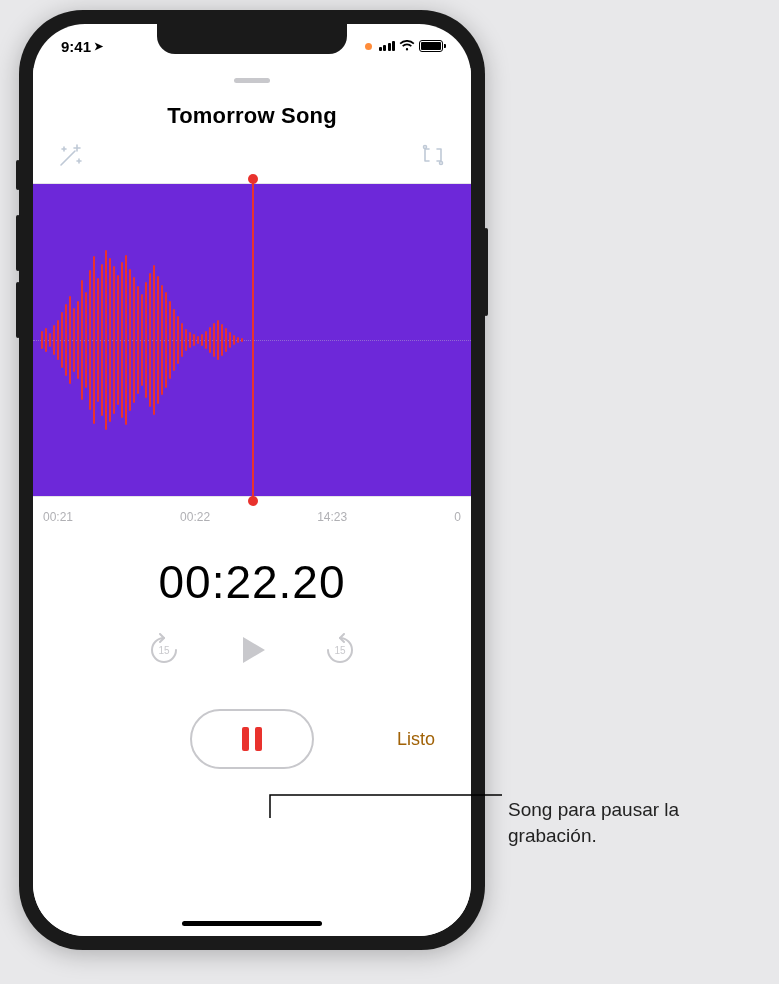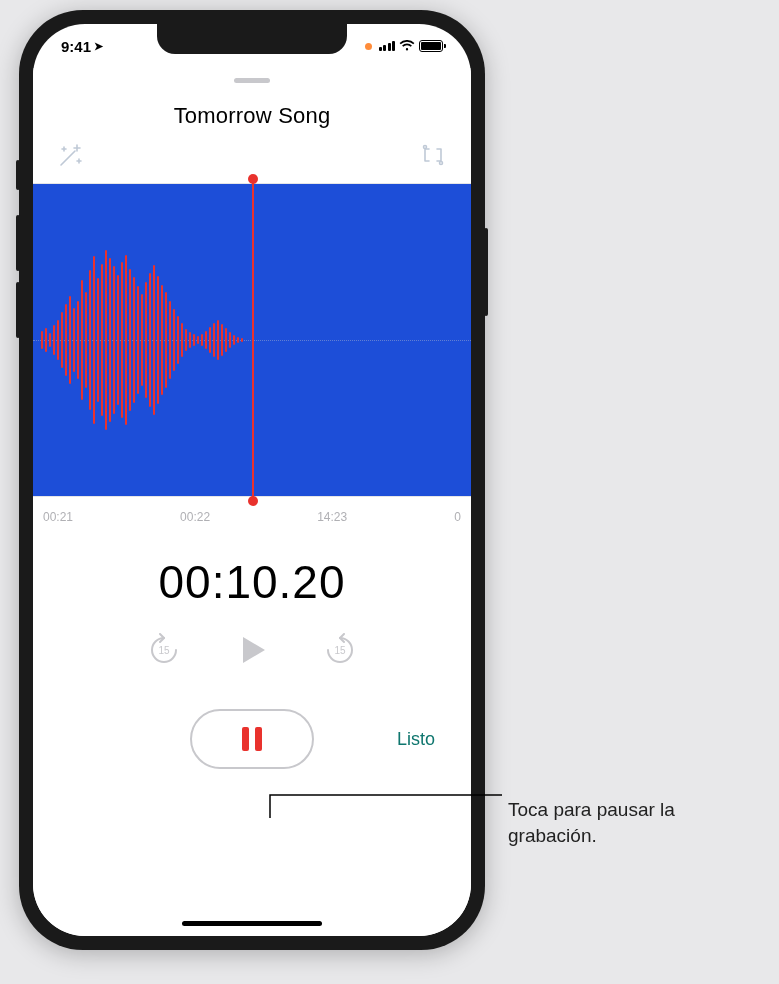--- a/index.html
+++ b/index.html
@@ -63,29 +63,29 @@
   .content {
     position: absolute;
     top:44px; left:0; right:0; bottom:0;
     background:#fff;
   }
   .sheet-handle {
     width:36px; height:5px; background:#c8c8cc; border-radius:3px;
     margin: 10px auto 0;
   }
   .title {
-    text-align:center; font-size:22px; font-weight:400; margin-top:20px; letter-spacing:.2px;
+    text-align:center; font-size:22px; font-weight:700; margin-top:20px; letter-spacing:.2px;
   }
   .subtitle { text-align:center; font-size:14px; color:#8a8a8e; margin-top:4px; font-weight:400;}
   .tool-row { display:flex; justify-content:space-between; padding:12px 24px 4px; color:#bfc9d6;}
   .tool-row svg { width:28px; height:28px; }
   .waveform-area {
     margin-top:6px;
     height:314px;
-    background:#1d4ed8;
+    background:#6d28d9;
     position:relative;
     border-top:1px solid #e5e5e7;
     border-bottom:1px solid #e5e5e7;
   }
   .midline { position:absolute; top:50%; left:0; right:0; height:0; border-top:1px dotted #c8c8cc; opacity:.4;}
   .wave { position:absolute; left:0; top:0; bottom:0; width:50%; display:flex; align-items:center; gap:2px; padding-left:8px;}
   .wave span { width:2px; background:#e9322d; border-radius:1px;}
   .playhead { position:absolute; left:50%; top:-4px; bottom:-4px; width:2px; background:#e9322d;}
   .playhead::before, .playhead::after { content:''; position:absolute; left:-4px; width:10px; height:10px; background:#e9322d; border-radius:50%;}
   .playhead::before { top:-6px;}
@@ -96,21 +96,21 @@
   .playback-row svg { width:34px; height:34px; }
   .play-btn svg { width:38px; height:38px; }
   .bottom-row { display:flex; align-items:center; justify-content:center; margin-top:36px; position:relative; padding:0 28px;}
   .pause-btn {
     width:124px; height:60px; border:2px solid #c8c8cc; border-radius:32px;
     display:flex; align-items:center; justify-content:center;
     background:#fff;
   }
   .pause-btn .bars { display:flex; gap:6px;}
   .pause-btn .bars span { width:7px; height:24px; background:#e9322d; border-radius:2px;}
-  .done-link { position:absolute; right:36px; color:#0f766e; font-size:18px; font-weight:400;}
+  .done-link { position:absolute; right:36px; color:#a16207; font-size:18px; font-weight:400;}
   .home-indicator { position:absolute; bottom:10px; left:50%; transform:translateX(-50%); width:140px; height:5px; background:#000; border-radius:3px;}
 
   
   .callout-line {
     position:absolute; pointer-events:none;
     stroke:#000; stroke-width:1.5; fill:none;
   }
   .callout-text {
     position:absolute;
     left:508px; top:797px;
@@ -244,21 +244,21 @@
           </div>
         <div class="playhead"></div>
         <div class="ticks">
           <span>00:21</span>
           <span>00:22</span>
           <span>14:23</span>
           <span>0</span>
         </div>
       </div>
 
-      <div class="timer">00:10.20</div>
+      <div class="timer">00:22.20</div>
 
       <div class="playback-row">
         <span>
           <svg viewBox="0 0 34 34">
               <g fill="none" stroke="#c8c8cc" stroke-width="2">
                 <path d="M17 5 A12 12 0 1 0 29 17" stroke-linecap="round"></path>
                 <path d="M17 5 L13 1 M17 5 L13 9" stroke-linecap="round"></path>
               </g>
               <text x="17" y="21" text-anchor="middle" font-size="10" fill="#c8c8cc" font-family="Arial">15</text>
             </svg>
@@ -290,13 +290,13 @@
       </div>
 
       <div class="home-indicator"></div>
     </div>
   </div>
 </div>
 
 <svg class="callout-line" style="position:absolute; left:0; top:0;" width="779" height="984">
   <path d="M 270 818 L 270 795 L 502 795"></path>
 </svg>
-<div class="callout-text">Toca para pausar la grabación.</div>
+<div class="callout-text">Song para pausar la grabación.</div>
 
 </body></html>

